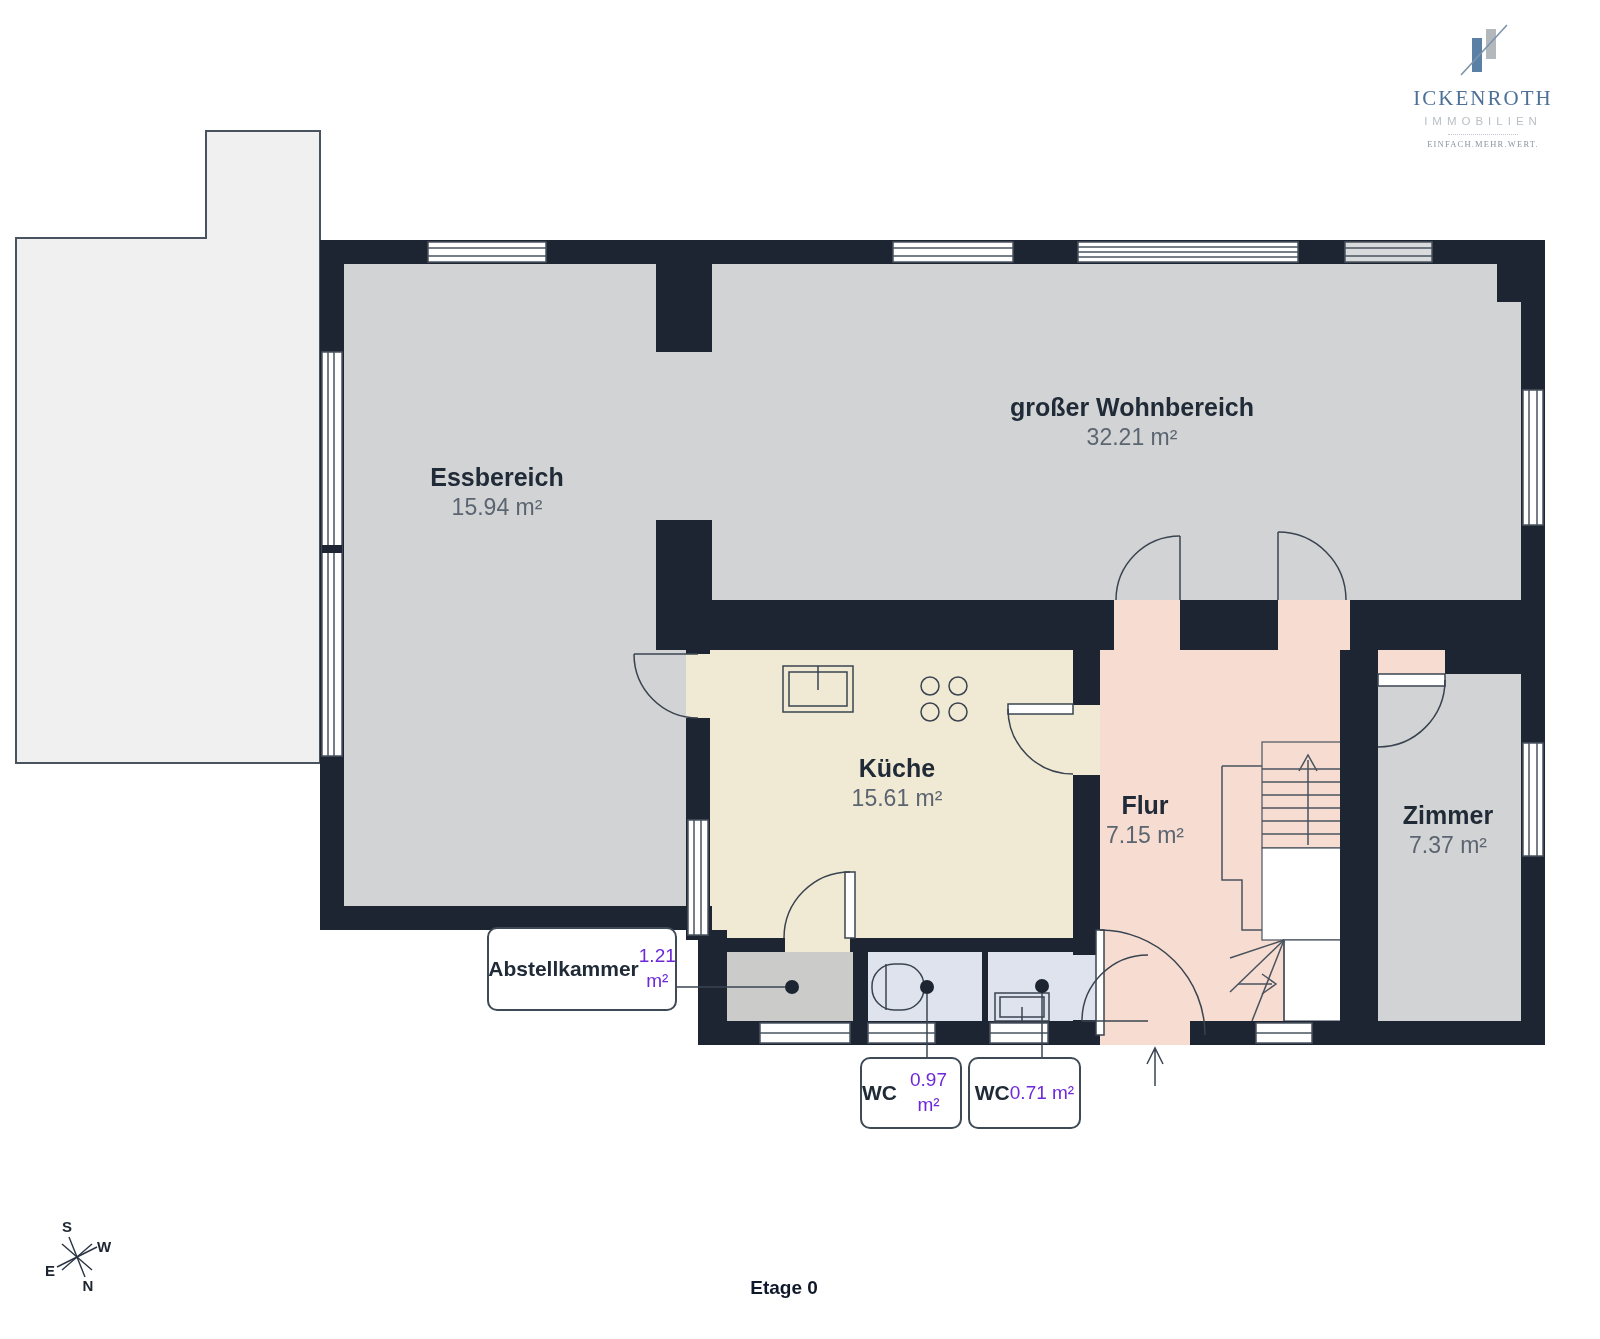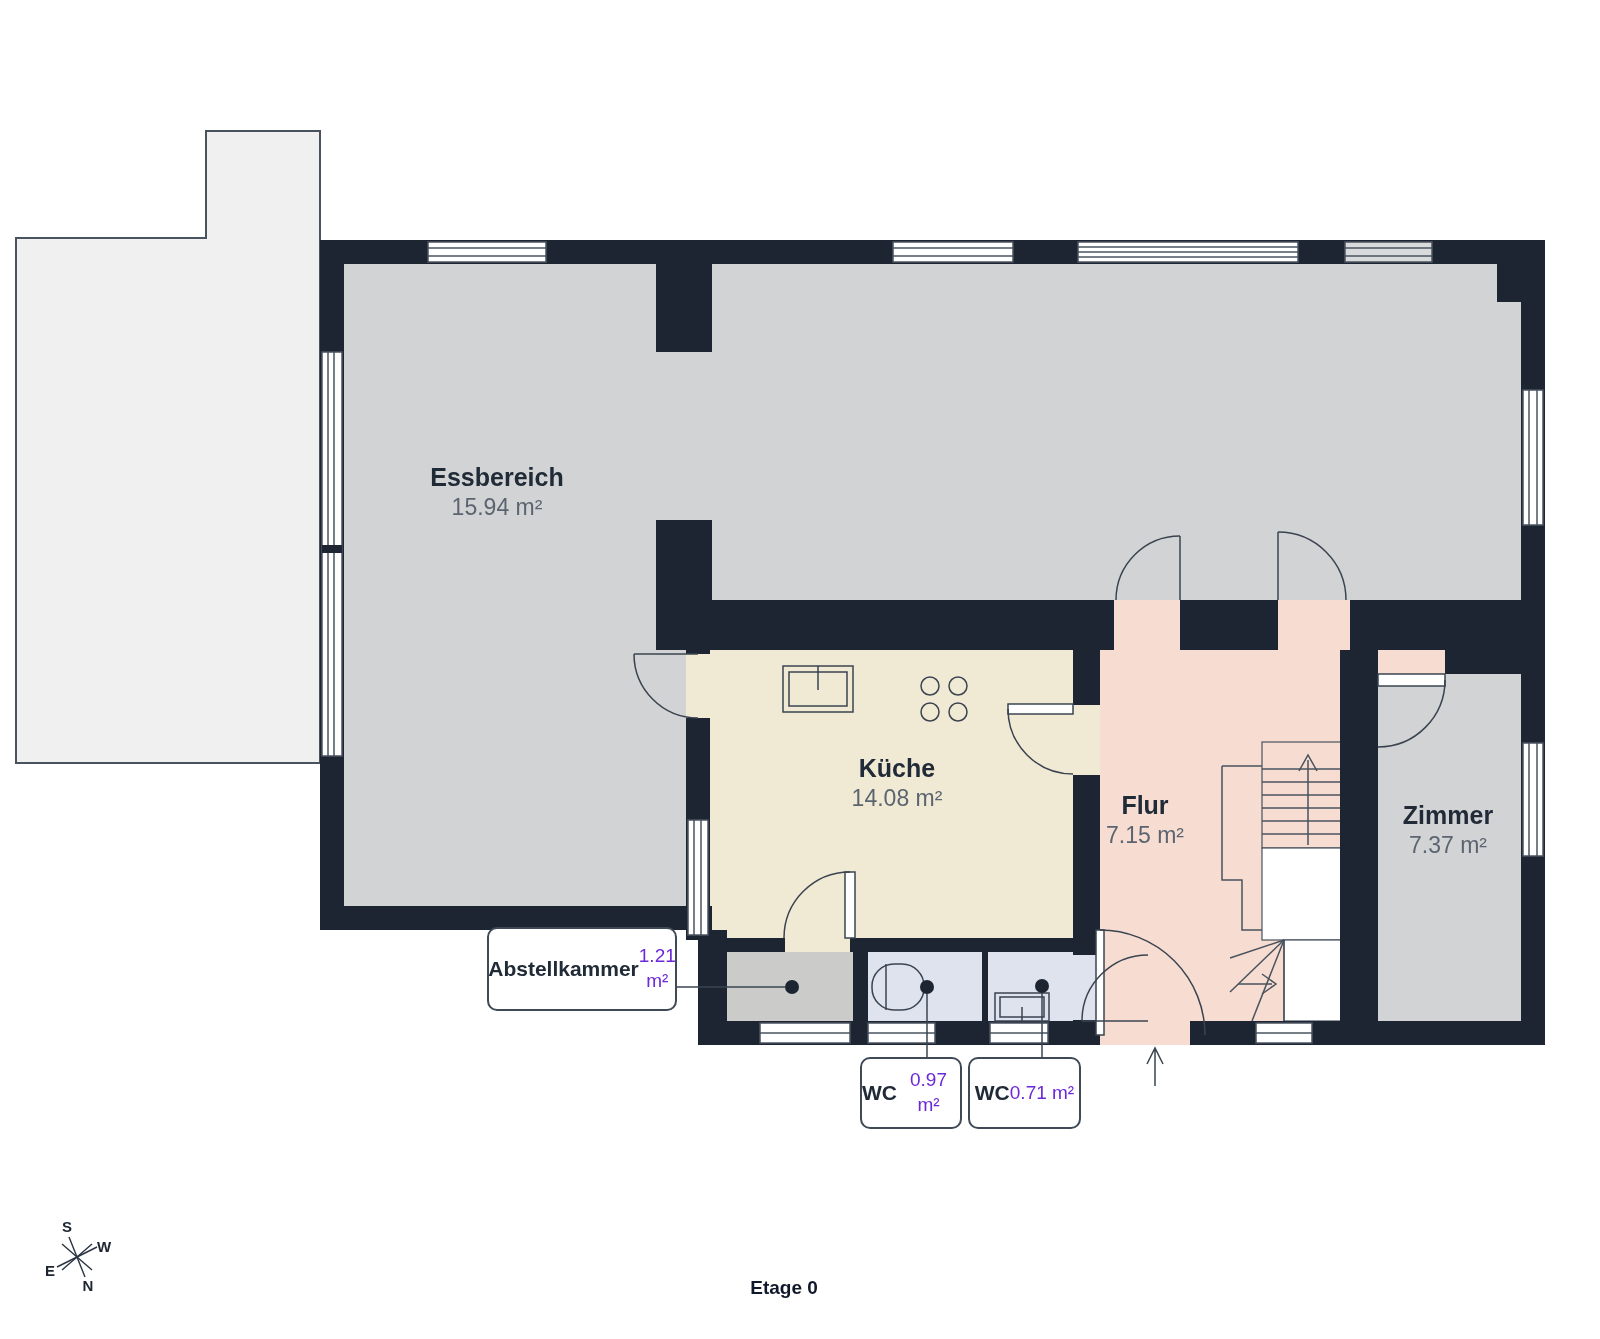--- a/index.html
+++ b/index.html
@@ -236,24 +236,28 @@
     </g>
   </g>
 </svg>
 
 
 <div class="room-label" style="left:497px;top:492px;">
   <div class="rname">Essbereich</div>
   <div class="rarea">15.94 m²</div>
 </div>
 
+<div class="room-label" style="left:1132px;top:422px;">
+  <div class="rname">großer Wohnbereich</div>
+  <div class="rarea">32.21 m²</div>
+</div>
 
 <div class="room-label" style="left:897px;top:783px;">
   <div class="rname">Küche</div>
-  <div class="rarea">14.08 m²</div>
+  <div class="rarea">15.61 m²</div>
 </div>
 
 <div class="room-label" style="left:1145px;top:820px;">
   <div class="rname">Flur</div>
   <div class="rarea">7.15 m²</div>
 </div>
 
 <div class="room-label" style="left:1448px;top:830px;">
   <div class="rname">Zimmer</div>
   <div class="rarea">7.37 m²</div>
@@ -267,16 +271,27 @@
 <div class="callout" style="left:860px;top:1057px;width:98px;height:68px;">
   <div class="cname">WC</div>
   <div class="carea">0.97 m²</div>
 </div>
 
 <div class="callout" style="left:968px;top:1057px;width:109px;height:68px;">
   <div class="cname">WC</div>
   <div class="carea">0.71 m²</div>
 </div>
 
+<div class="logo">
+  <svg width="56" height="56" viewBox="0 0 56 56">
+    <rect x="17" y="16" width="10" height="34" fill="#5b80a5"></rect>
+    <rect x="31" y="7" width="10" height="30" fill="#b3b8bd"></rect>
+    <line x1="6" y1="53" x2="52" y2="3" stroke="#7b93ab" stroke-width="1.6"></line>
+  </svg>
+  <div class="logo-name">ICKENROTH</div>
+  <div class="logo-sub">IMMOBILIEN</div>
+  <div class="logo-rule"></div>
+  <div class="logo-tag">EINFACH.MEHR.WERT.</div>
+</div>
 
 <div class="etage" style="left:784px;top:1288px;">Etage 0</div>
 
 </div>
 
 </body></html>

